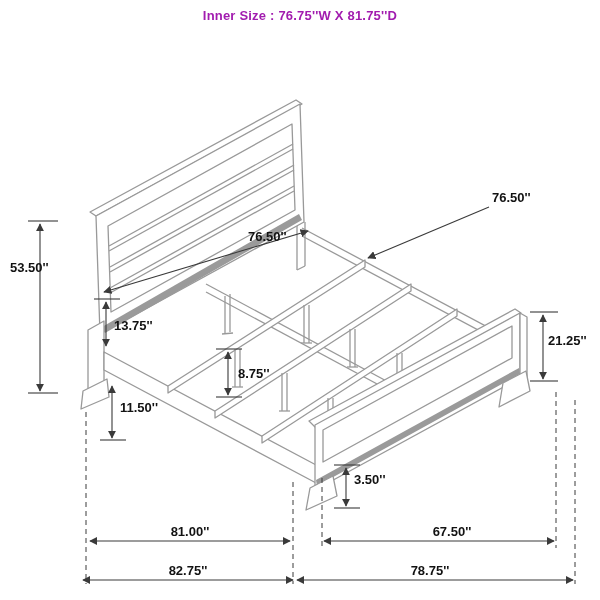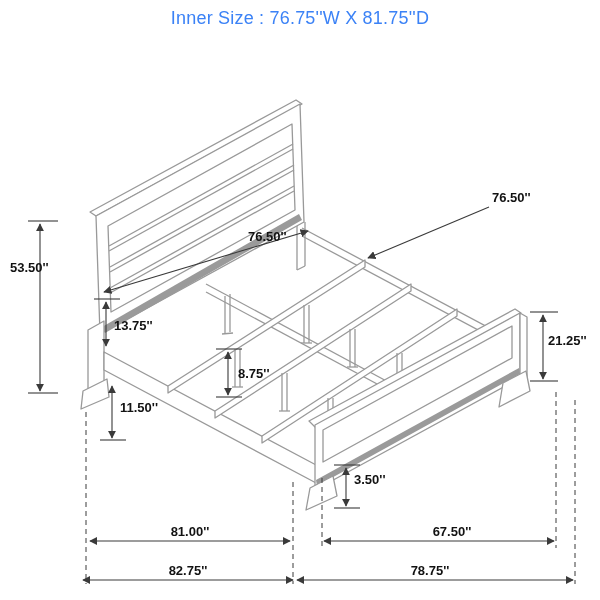--- a/index.html
+++ b/index.html
@@ -10,23 +10,23 @@
     background: #ffffff;
     font-family: "Liberation Sans", sans-serif;
     overflow: hidden;
   }
   .title {
     position: absolute;
     top: 8px;
     left: 0;
     width: 100%;
     text-align: center;
-    font-size: 18px;
-    font-weight: normal;
-    color: #3b82f6;
+    font-size: 13px;
+    font-weight: bold;
+    color: #a21caf;
     letter-spacing: 0.2px;
   }
   svg { position: absolute; top: 0; left: 0; }
   svg text {
     font-family: "Liberation Sans", sans-serif;
     font-size: 13px;
     font-weight: bold;
     fill: #121212;
     stroke: none;
   }

